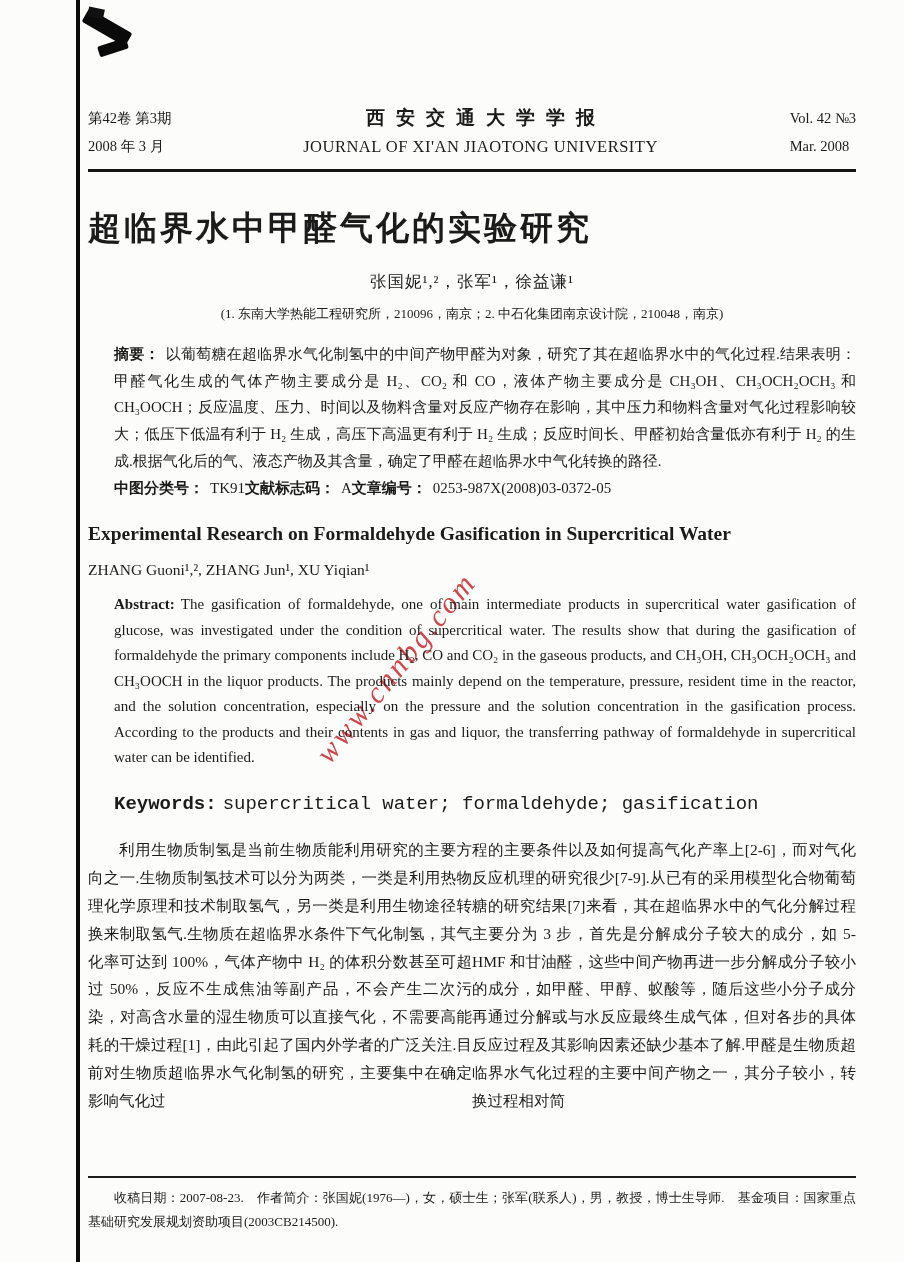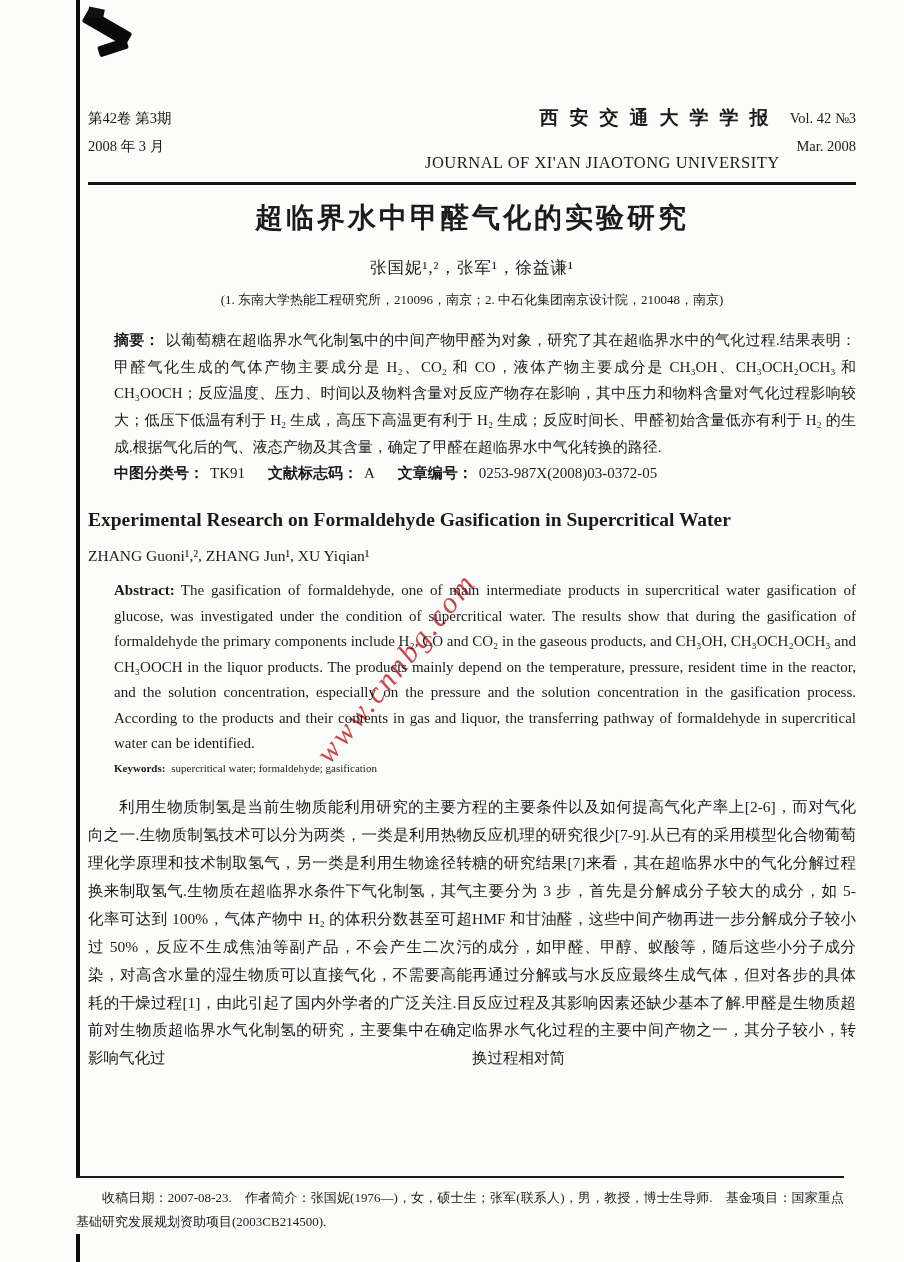--- a/index.html
+++ b/index.html
@@ -19,53 +19,53 @@
   .edge-line { position:absolute; left:76px; top:0; width:4px; height:1262px; background:#0c0c0c; }
   .blot1 { position:absolute; left:82px; top:20px; width:50px; height:15px; background:#0a0a0a; transform:rotate(30deg); border-radius:2px; }
   .blot2 { position:absolute; left:98px; top:42px; width:30px; height:11px; background:#0a0a0a; transform:rotate(-18deg); border-radius:2px; }
   .blot3 { position:absolute; left:88px; top:8px; width:16px; height:10px; background:#111; transform:rotate(12deg); }
 
   .content { position:absolute; left:88px; top:105px; width:768px; }
 
   
   .jheader { display:flex; justify-content:space-between; align-items:flex-start; }
   .jh-left, .jh-right { font-size:14.5px; line-height:1.9; white-space:nowrap; }
-  .jh-right { text-align:right; }
-  .jh-center { text-align:right; flex:1; padding:0 10px; }
+  .jh-right { text-align:left; }
+  .jh-center { text-align:center; flex:1; padding:0 10px; }
   .jh-cn { font-size:19px; letter-spacing:0.58em; margin-left:0.58em; font-weight:bold; }
-  .jh-en { font-size:16.5px; margin-top:22px; letter-spacing:0.5px; }
+  .jh-en { font-size:16.5px; margin-top:6px; letter-spacing:0.5px; }
   .header-rule { border-bottom:3px solid #151515; margin-top:9px; }
 
   
-  .title-cn { text-align:center; font-size:28px; font-weight:bold; letter-spacing:3px; margin-top:14px; }
+  .title-cn { text-align:left; font-size:33px; font-weight:bold; letter-spacing:3px; margin-top:34px; }
   .authors-cn { text-align:center; font-size:16.5px; margin-top:20px; letter-spacing:1px; }
   .affil-cn { text-align:center; font-size:13px; margin-top:12px; }
 
   
   .abs-cn { margin-top:18px; padding-left:26px; font-size:15px; line-height:1.78; text-align:justify; }
   .lbl { font-weight:bold; margin-right:6px; }
   .kw-line { padding-left:26px; font-size:15px; line-height:1.78; }
   .clc-line { padding-left:26px; font-size:15px; line-height:1.78; }
-  .gap { margin-left:23px; }
+  .gap { margin-left:0; }
 
   
   .title-en { font-size:19.5px; font-weight:bold; margin-top:22px; }
   .authors-en { font-size:15.5px; margin-top:16px; }
   .affil-en { text-align:center; font-size:12.5px; line-height:1.55; margin-top:8px; }
   .abs-en { margin-top:13px; padding-left:26px; font-size:15px; line-height:1.7; text-align:justify; }
-  .kw-en { padding-left:26px; font-size:11px; line-height:1.7; margin-top:2px; }
+  .kw-en { padding-left:26px; font-size:19px; line-height:1.7; margin-top:17px;font-family:Liberation Mono, monospace; }
 
   
   .columns { display:flex; margin-top:16px;justify-content:center; }
   .col { flex:1; font-size:15.5px; line-height:1.8; text-align:justify; }
   .col.first p { text-indent:2em; }
 
   
   .footnote {
-    position:absolute; left:76px; top:1176px; width:768px;
+    position:absolute; left:88px; top:1176px; width:768px;
     border-top:2px solid #1c1c1c;
     padding-top:8px;
     font-size:13px; line-height:1.85; text-align:justify;
     background:#fcfcfa;
   }
   .footnote p { text-indent:2em; }
 
   
   .watermark {
     position:absolute; left:322px; top:742px;

